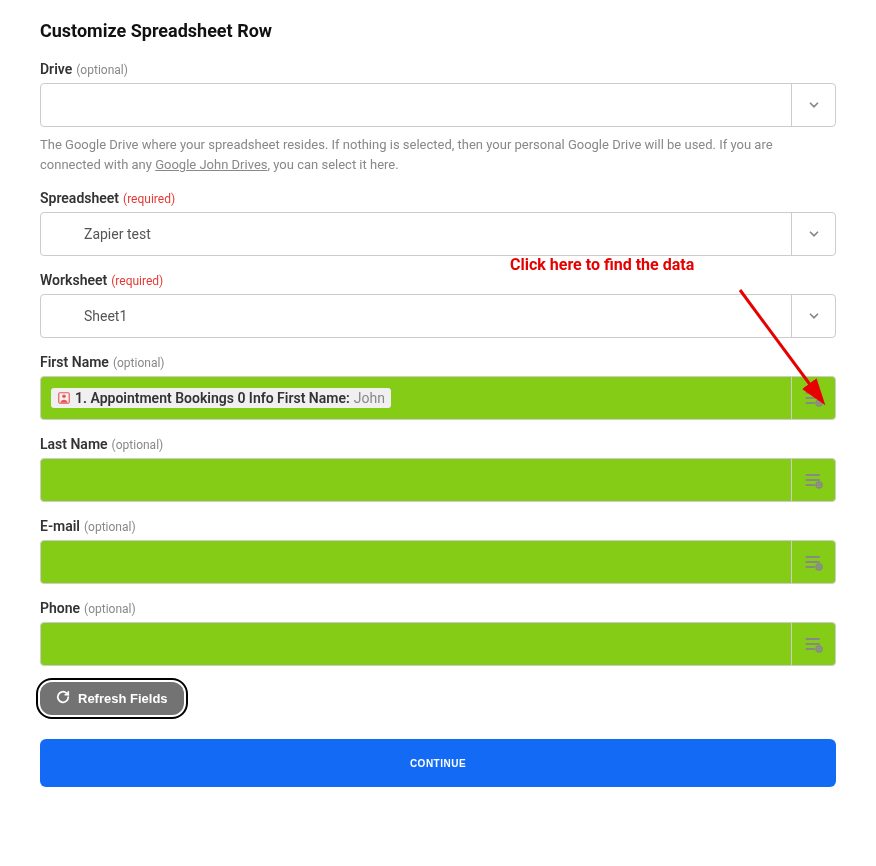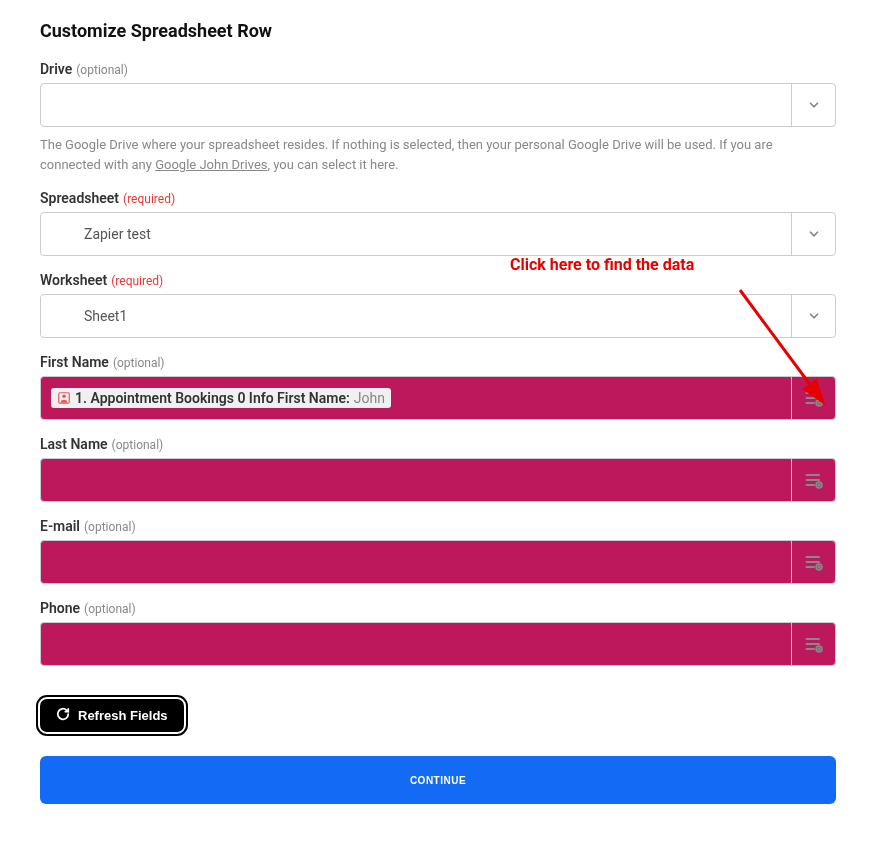--- a/index.html
+++ b/index.html
@@ -69,21 +69,21 @@
   }
   .help-link {
     color: #888;
     text-decoration: underline;
   }
   .input-wrap {
     display: flex;
     border: 1px solid #ccc;
     border-radius: 4px;
     min-height: 44px;
-    background: #be185d;
+    background: #84cc16;
     overflow: hidden;
   }
   .input-value {
     flex: 1;
     padding: 8px 10px;
     display: flex;
     align-items: center;
     font-size: 14px;
     color: #333;
     gap: 4px;
@@ -117,30 +117,30 @@
     border-left: 1px solid #ccc;
     display: flex;
     align-items: center;
     justify-content: center;
     color: #888;
   }
   .refresh-btn {
     display: inline-flex;
     align-items: center;
     gap: 8px;
-    background: #000000;
+    background: #737373;
     color: #fff;
     font-size: 13px;
     font-weight: 600;
     padding: 8px 16px;
-    border-radius: 7px;
+    border-radius: 12px;
     border: none;
     outline: 2px solid #000;
     outline-offset: 2px;
-    margin-top: 17px;
+    margin-top: 0;
     margin-bottom: 24px;
     cursor: pointer;
   }
   .continue-btn {
     width: 100%;
     background: #136bf5;
     color: #fff;
     font-weight: 700;
     font-size: 10px;
     letter-spacing: 0.5px;

